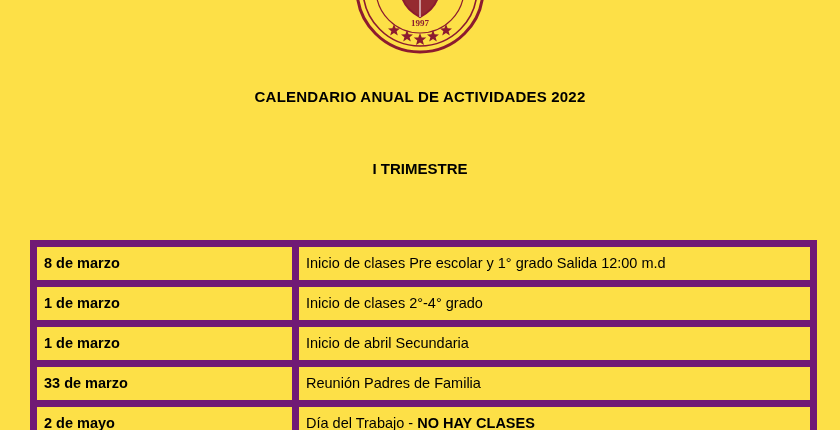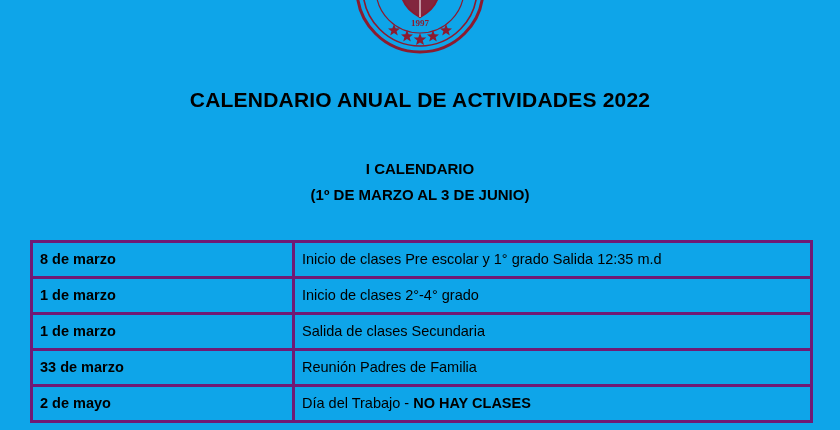--- a/index.html
+++ b/index.html
@@ -11,21 +11,21 @@
     width: 840px;
     height: 430px;
     overflow: hidden;
     font-family: "Liberation Sans", sans-serif;
     color: #000000;
   }
   .page {
     position: relative;
     width: 840px;
     height: 430px;
-    background: #0ea5e9;
+    background: #fde047;
   }
 
   
   .crest-wrap {
     position: absolute;
     left: 0;
     top: -66px;
     width: 840px;
     height: 110px;
     display: flex;
@@ -39,21 +39,21 @@
   }
   .crest svg { display: block; }
 
   
   .doc-title {
     position: absolute;
     top: 88px;
     left: 0;
     width: 840px;
     text-align: center;
-    font-size: 21px;
+    font-size: 15px;
     font-weight: bold;
     letter-spacing: 0.2px;
   }
   .section-title {
     position: absolute;
     top: 160px;
     left: 0;
     width: 840px;
     text-align: center;
     font-size: 15px;
@@ -77,21 +77,21 @@
     width: 780px;
   }
   table.cal {
     border-collapse: collapse;
     width: 780px;
     table-layout: fixed;
   }
   table.cal col.c1 { width: 262px; }
   table.cal col.c2 { width: 518px; }
   table.cal td {
-    border: 3px solid #701a75;
+    border: 7px solid #701a75;
     height: 33px;
     padding: 0 0 0 7px;
     vertical-align: middle;
     font-size: 14.5px;
     line-height: 1.15;
   }
   table.cal td.date {
     font-weight: bold;
   }
   table.cal td.desc {
@@ -124,41 +124,40 @@
           <polygon points="79,107 80.6,111.2 85,111.4 81.6,114.2 82.8,118.5 79,116 75.2,118.5 76.4,114.2 73,111.4 77.4,111.2"></polygon>
           <polygon points="92,101 93.6,105.2 98,105.4 94.6,108.2 95.8,112.5 92,110 88.2,112.5 89.4,108.2 86,105.4 90.4,105.2"></polygon>
           <polygon points="66,110 67.7,114.4 72.3,114.6 68.7,117.6 70,122.1 66,119.5 62,122.1 63.3,117.6 59.7,114.6 64.3,114.4"></polygon>
         </g>
         <text x="66" y="103" text-anchor="middle" font-family="Liberation Serif, serif" font-size="9" font-weight="bold" fill="#8c1b2f">1997</text>
       </svg>
     </div>
   </div>
 
   <div class="doc-title">CALENDARIO ANUAL DE ACTIVIDADES 2022</div>
-  <div class="section-title">I CALENDARIO</div>
-  <div class="section-range">(1º DE MARZO AL 3 DE JUNIO)</div>
+  <div class="section-title">I TRIMESTRE</div>
 
   <div class="table-wrap">
     <table class="cal">
       <colgroup>
           <col class="c1">
           <col class="c2">
         </colgroup>
       <tbody>
         <tr>
           <td class="date">8 de marzo</td>
-          <td class="desc"><span>Inicio de clases Pre escolar y 1° grado Salida 12:35 m.d</span><b></b></td>
+          <td class="desc"><span>Inicio de clases Pre escolar y 1° grado Salida 12:00 m.d</span><b></b></td>
         </tr>
         <tr>
           <td class="date">1 de marzo</td>
           <td class="desc"><span>Inicio de clases 2°-4° grado</span><b></b></td>
         </tr>
         <tr>
           <td class="date">1 de marzo</td>
-          <td class="desc"><span>Salida de clases Secundaria</span><b></b></td>
+          <td class="desc"><span>Inicio de abril Secundaria</span><b></b></td>
         </tr>
         <tr>
           <td class="date">33 de marzo</td>
           <td class="desc"><span>Reunión Padres de Familia</span><b></b></td>
         </tr>
         <tr>
           <td class="date">2 de mayo</td>
           <td class="desc"><span>Día del Trabajo - </span><b>NO HAY CLASES</b></td>
         </tr>
       </tbody>

